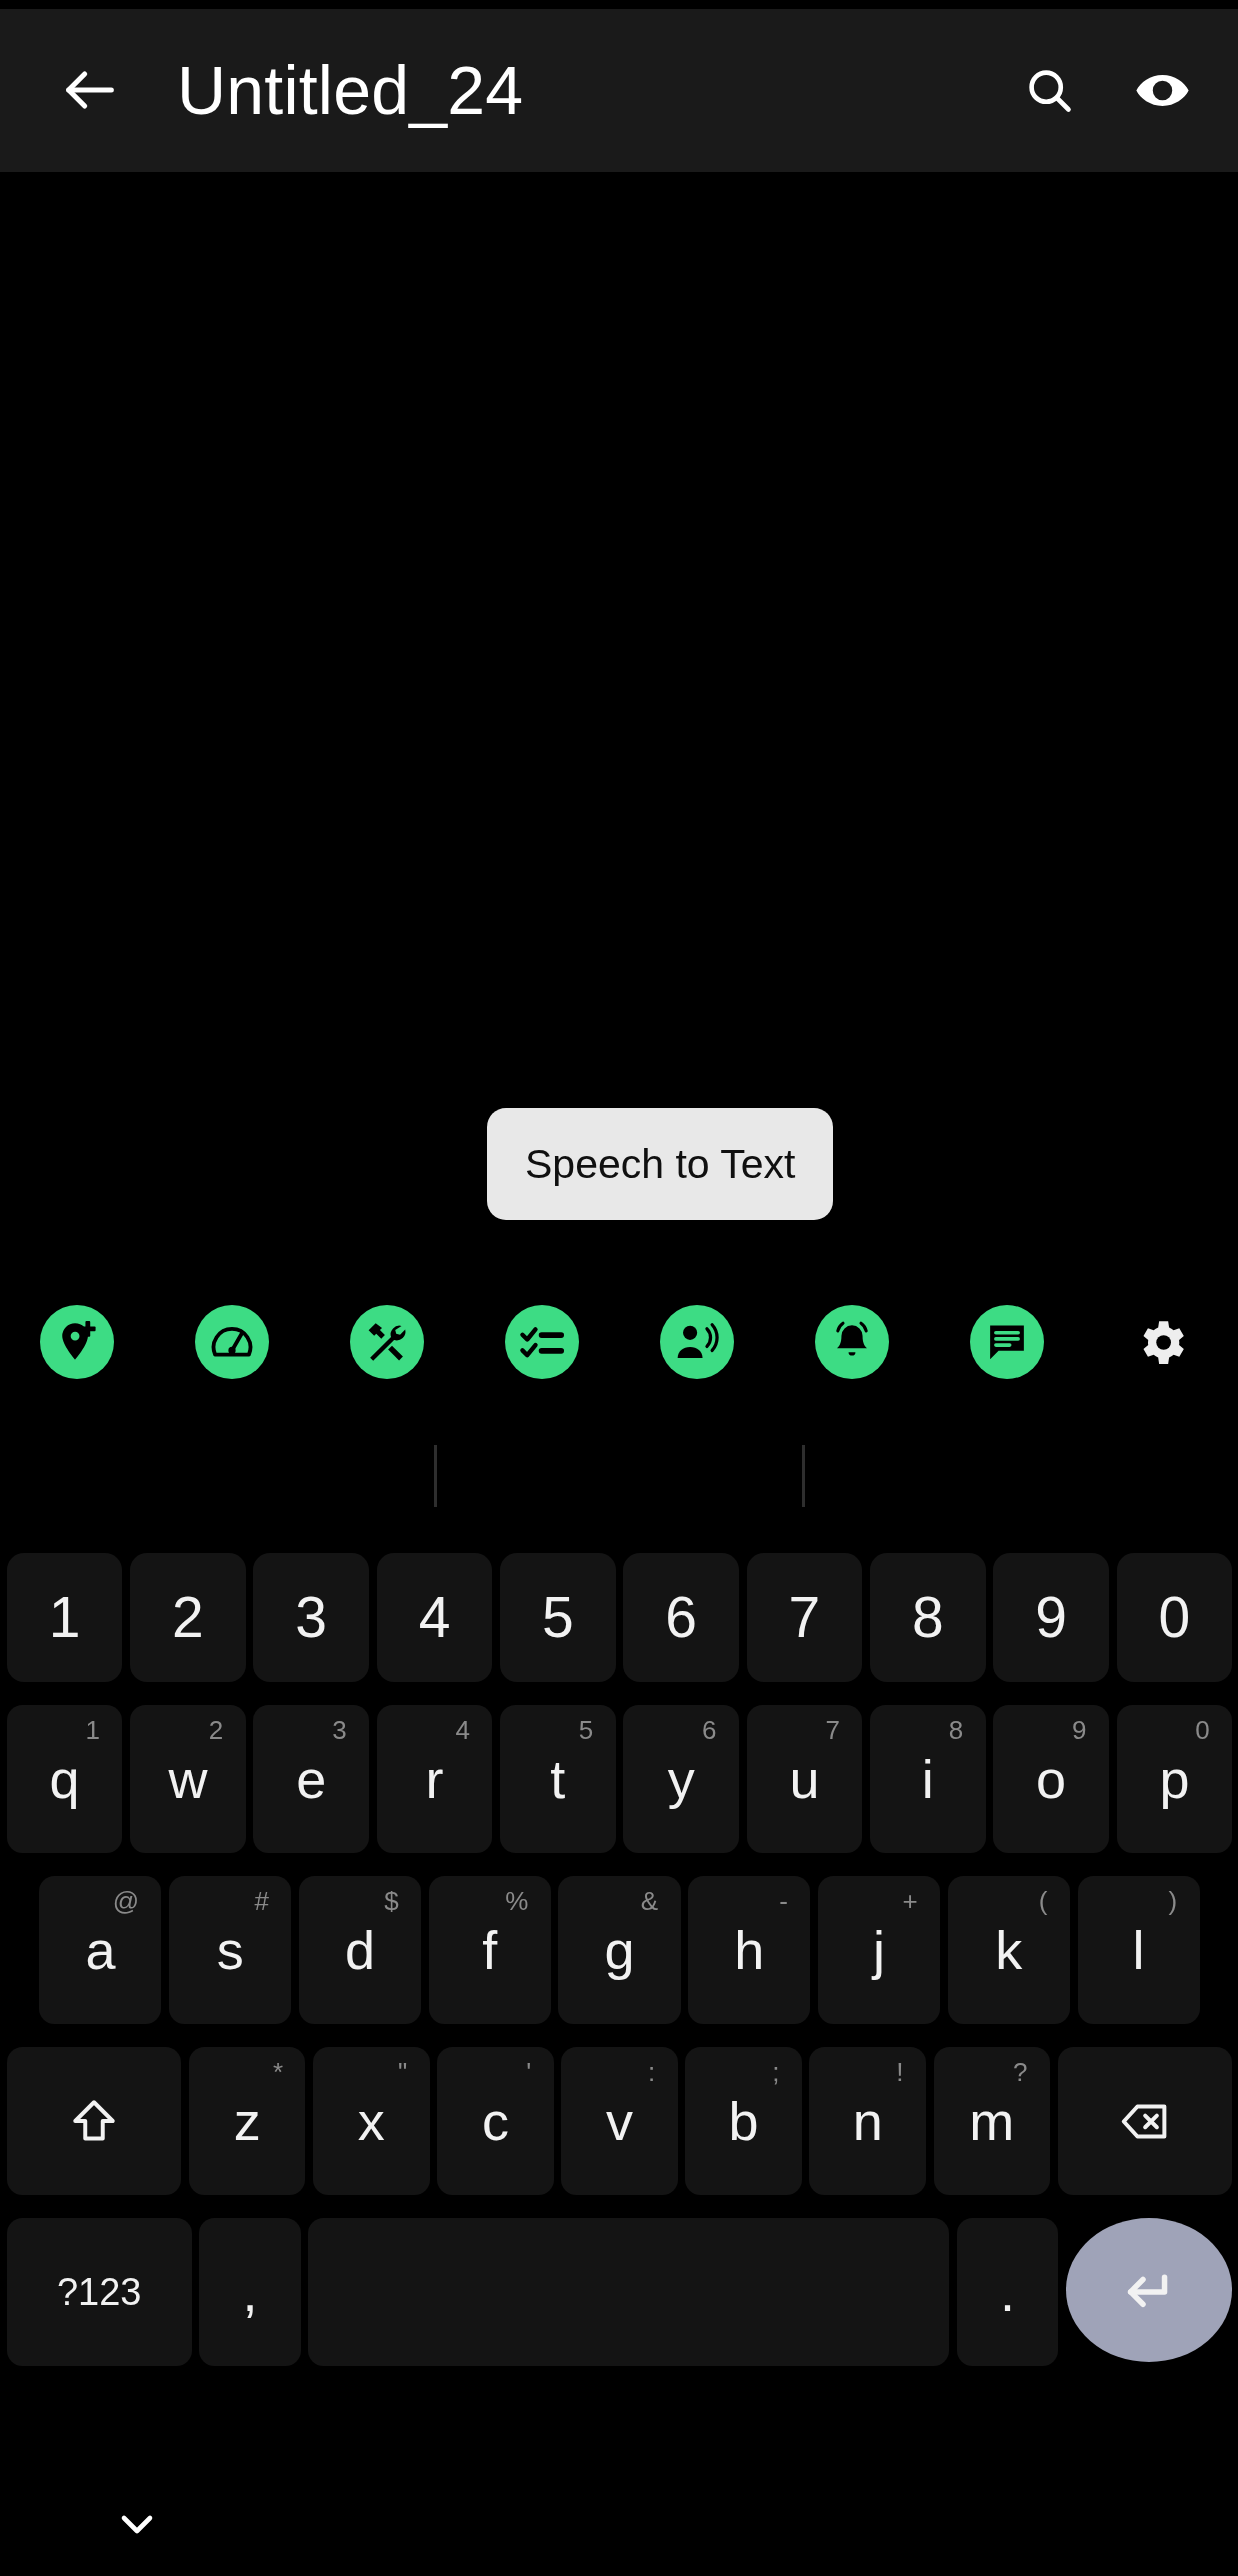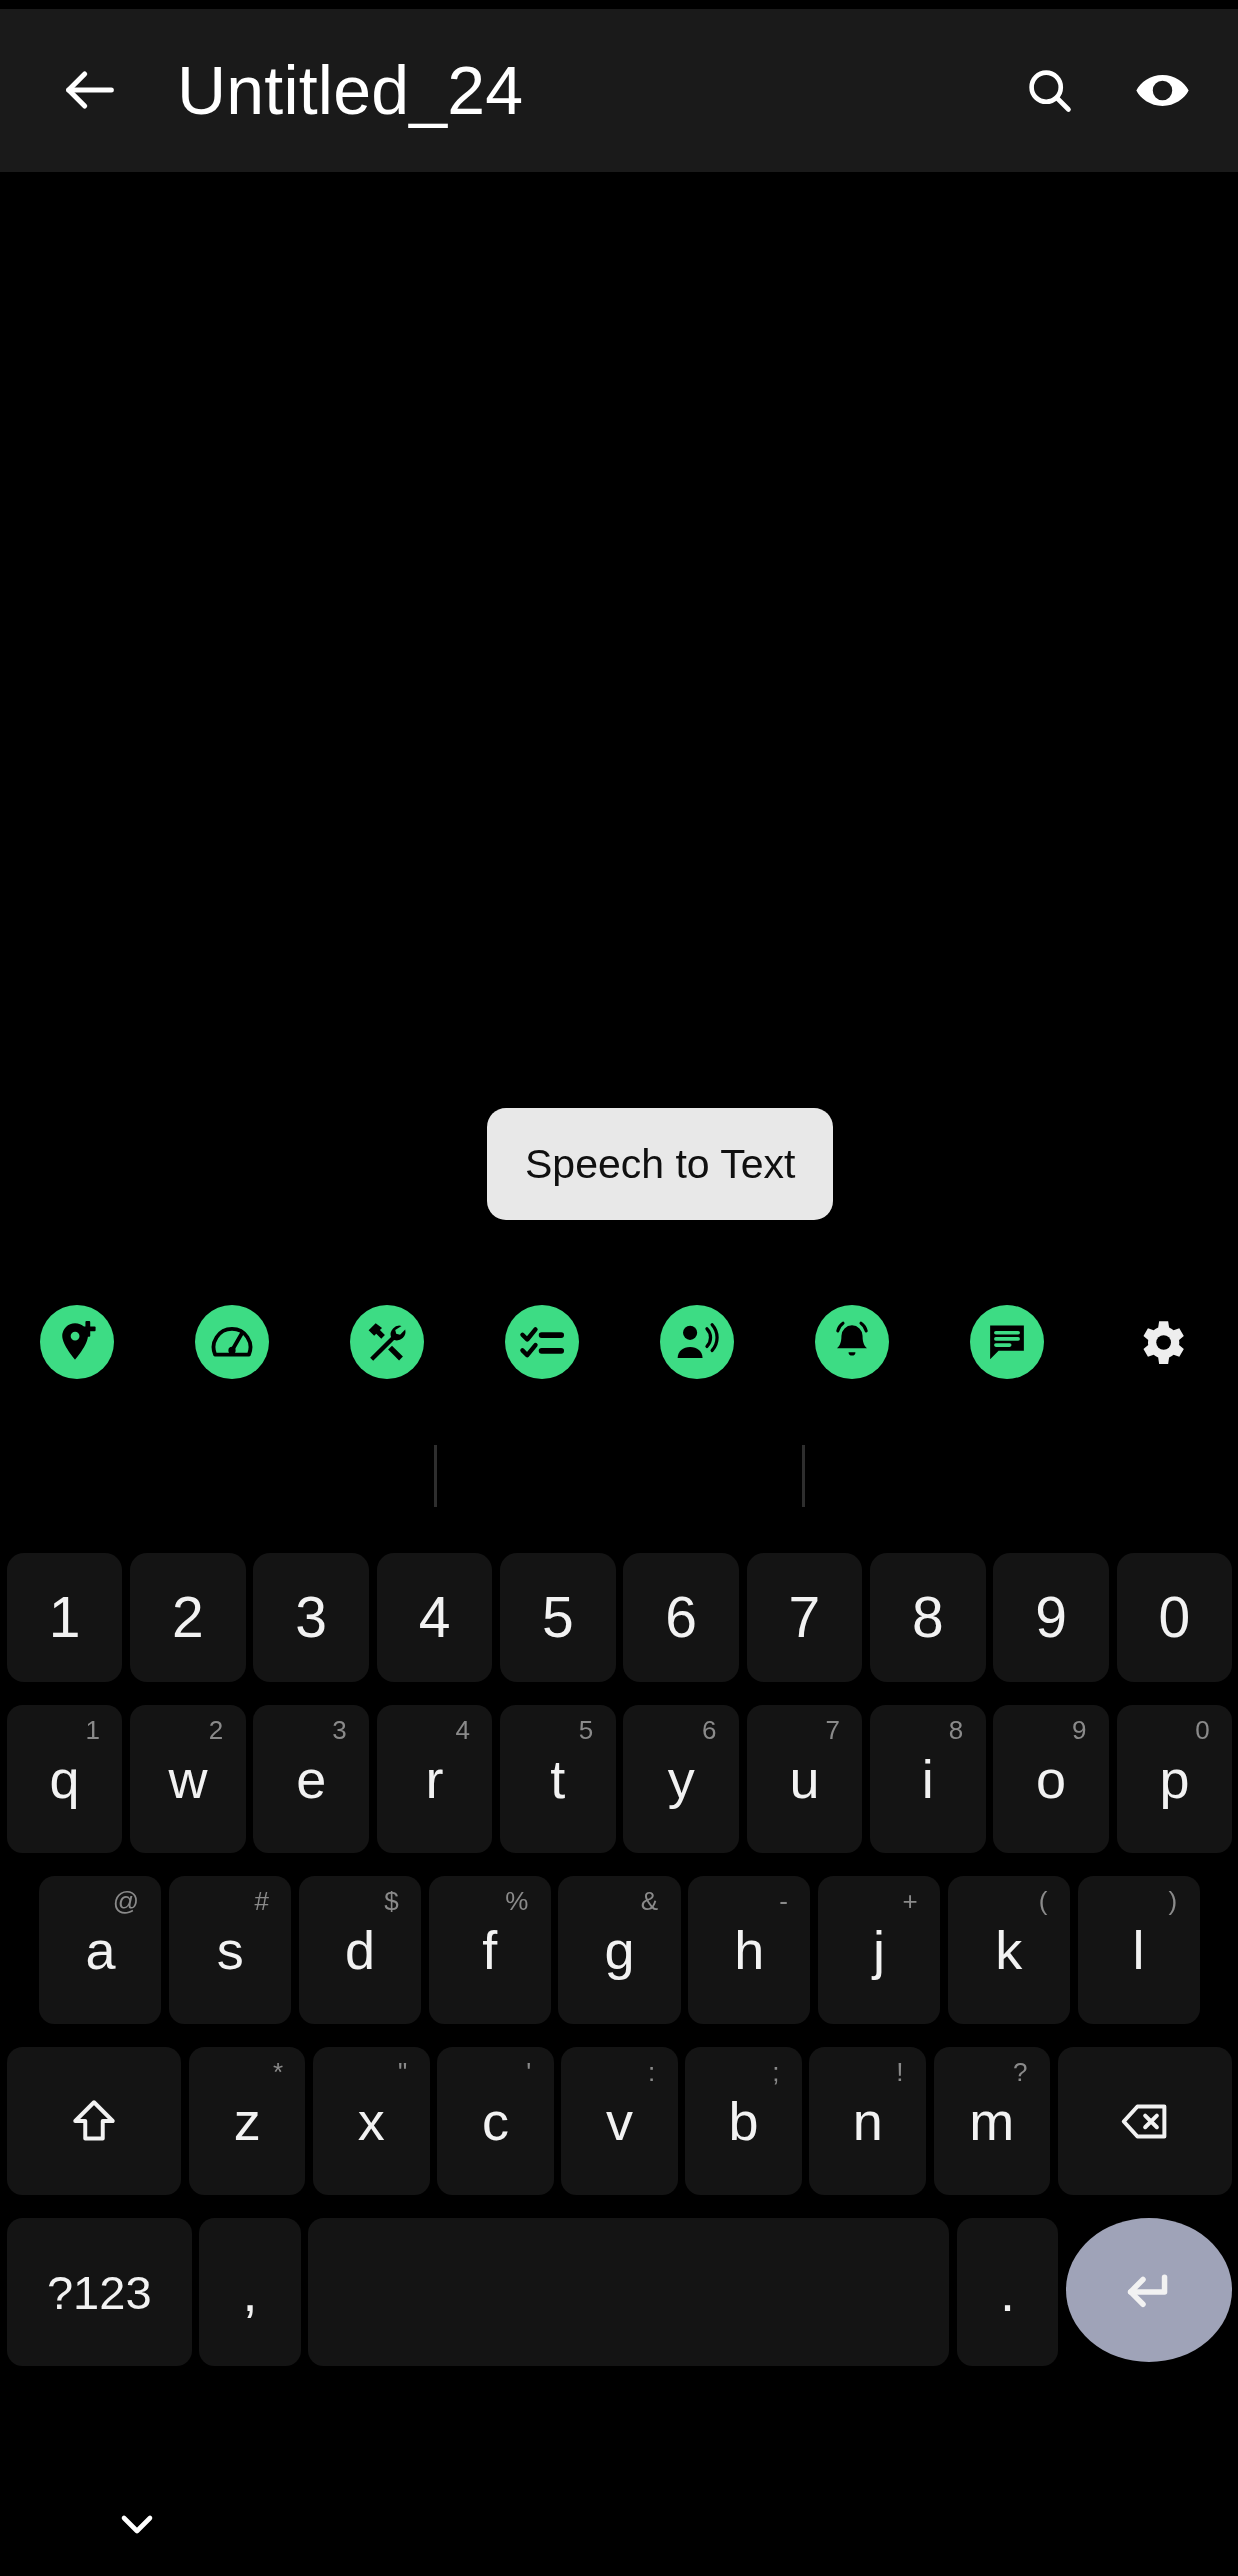--- a/index.html
+++ b/index.html
@@ -184,21 +184,21 @@
   .key.wide { flex: 1.5 1 0; }
   .key.space { flex: 5.2 1 0; }
   .key.narrow { flex: 0.82 1 0; }
   .key.func { background: #141414; }
   .key.enter {
     background: #9fa3b8;
     border-radius: 50%;
     flex: 1.35 1 0;
     height: 144px;
   }
-  .key.label-key .key-main { font-size: 47px; }
+  .key.label-key .key-main { font-size: 38px; }
 
   
   #bottom-bar {
     position: absolute;
     left: 0;
     top: 2464px;
     width: 1239px;
     height: 112px;
     background: #000000;
   }

